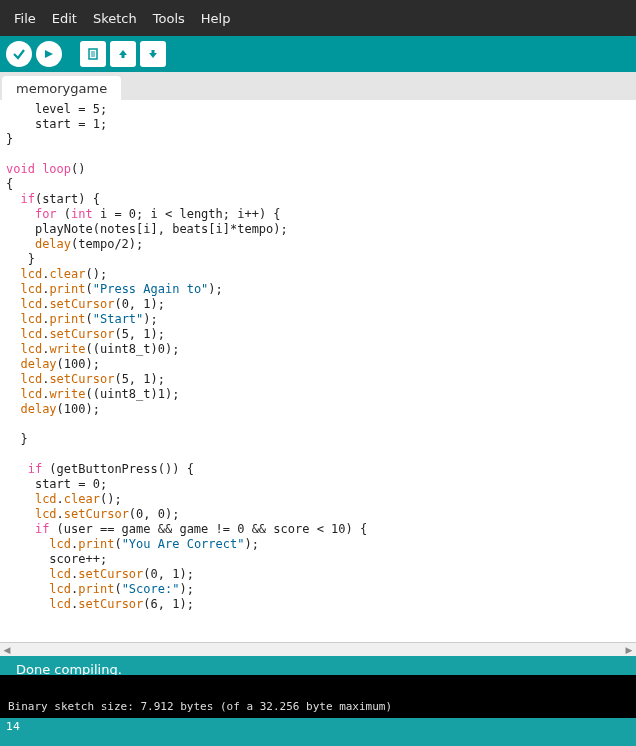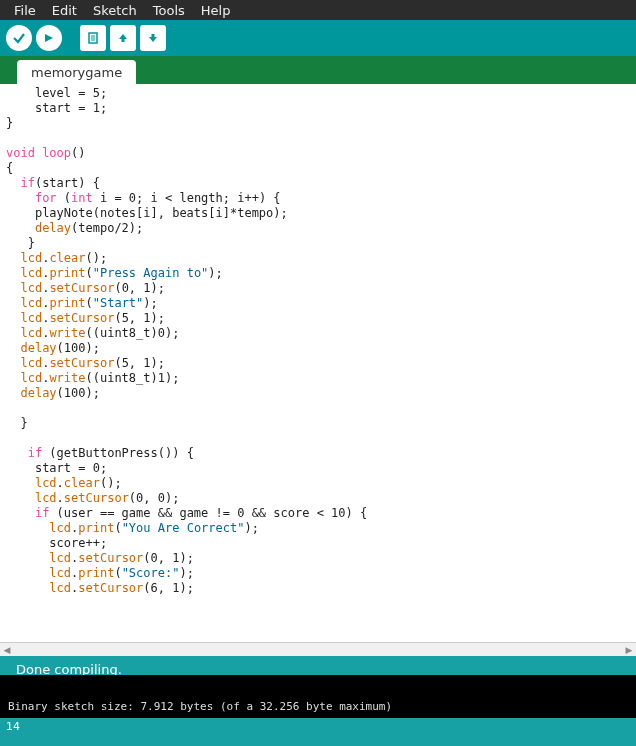--- a/index.html
+++ b/index.html
@@ -9,21 +9,21 @@
     font-family: "DejaVu Sans", Arial, sans-serif;
     font-size: 13px;
     background: #fff;
     overflow: hidden;
     display: flex;
     flex-direction: column;
   }
   .menubar {
     background: #2c2c2c;
     color: #eee;
-    height: 20px;
+    height: 36px;
     display: flex;
     align-items: center;
     padding: 0 6px;
     font-size: 13px;
   }
   .menubar .menu-item {
     padding: 0 8px;
     cursor: pointer;
   }
   .toolbar {
@@ -45,25 +45,25 @@
     cursor: pointer;
     color: #00979c;
   }
   .tool-btn.square {
     border-radius: 3px;
     width: 26px;
     height: 26px;
   }
   .tool-gap { width: 10px; }
   .tabbar {
-    background: #15803d;
+    background: #e5e5e5;
     height: 28px;
     display: flex;
     align-items: flex-end;
-    padding-left: 17px;
+    padding-left: 2px;
   }
   .tab {
     background: #fff;
     color: #333;
     padding: 5px 14px 4px;
     border-top-left-radius: 4px;
     border-top-right-radius: 4px;
     font-size: 13px;
   }
   .editor {

